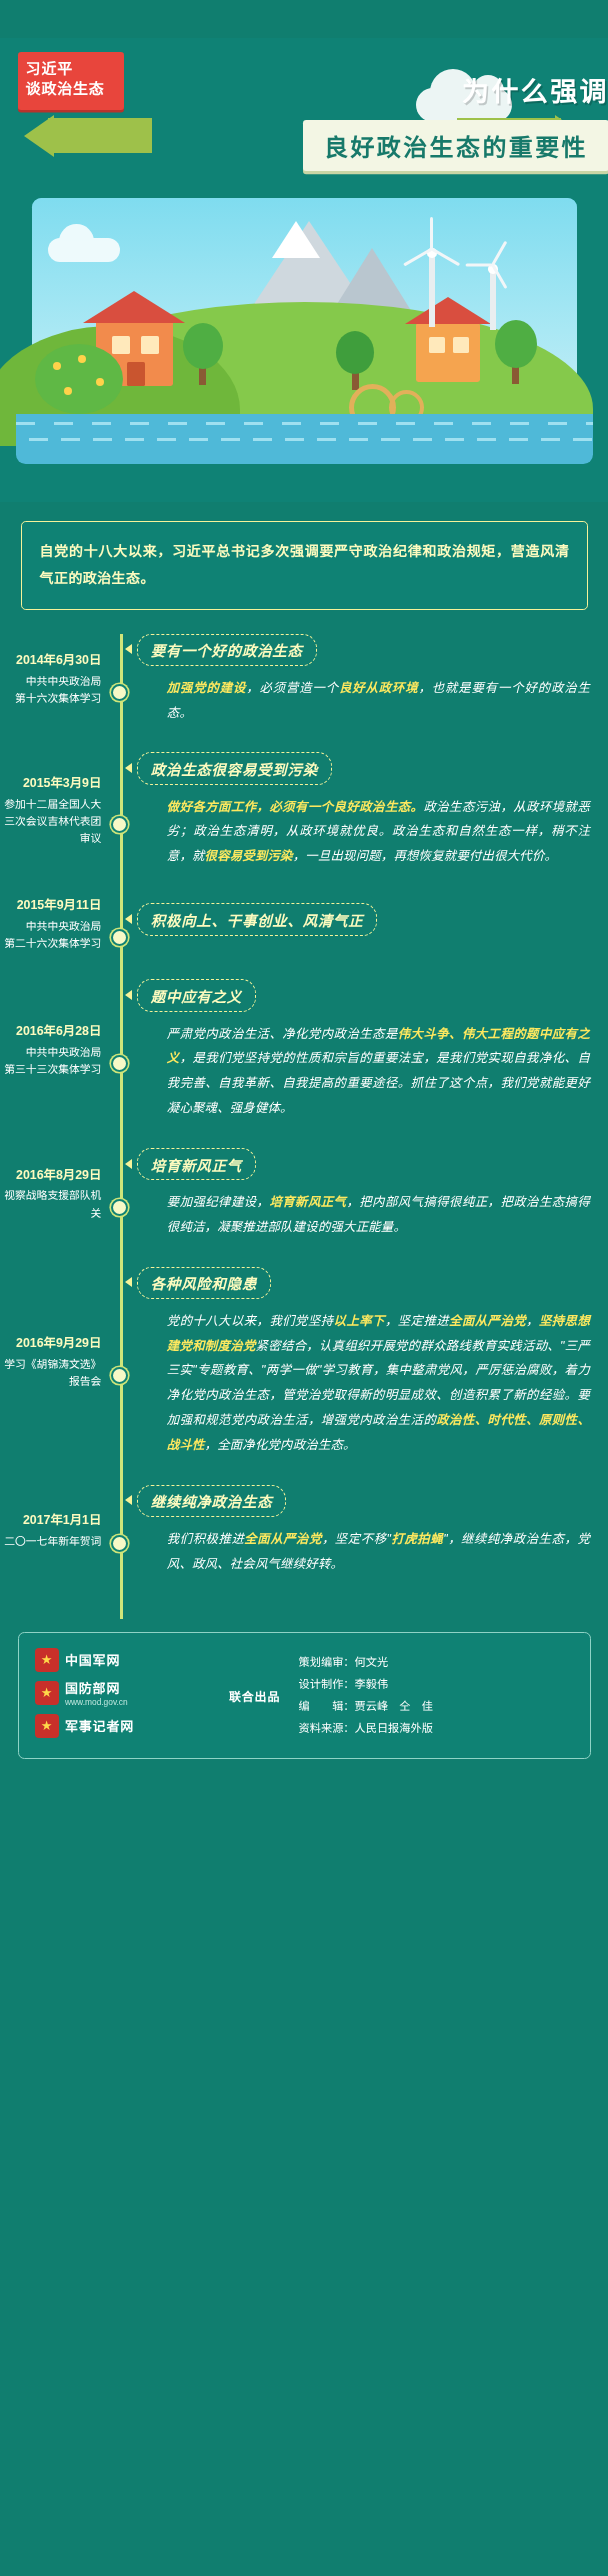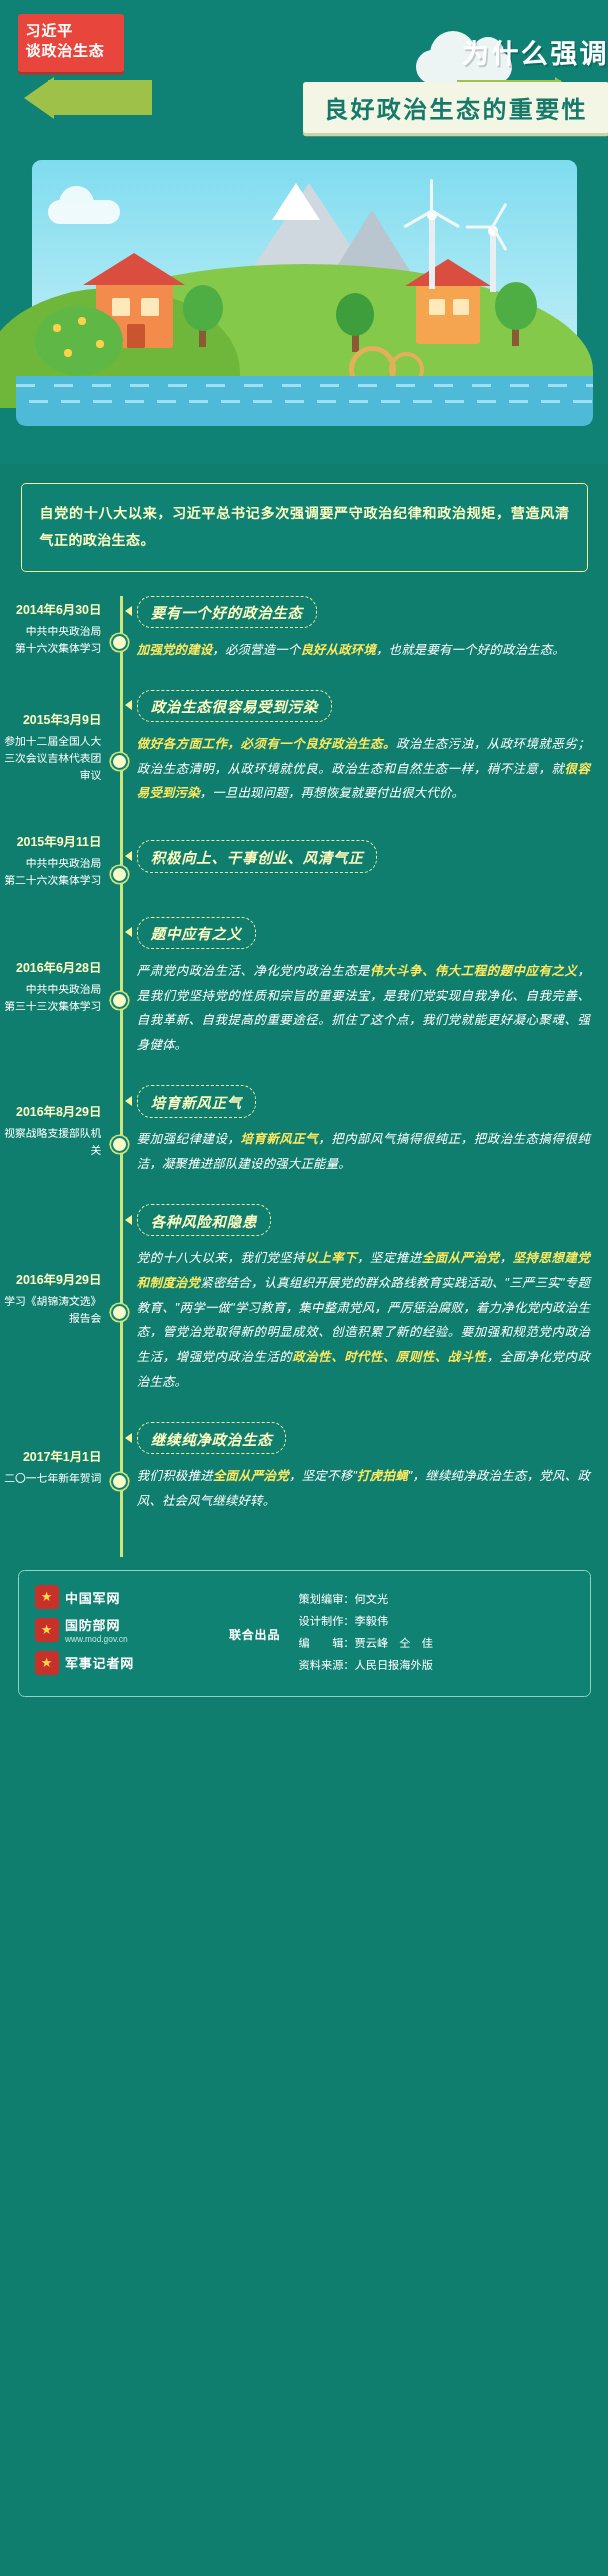--- a/index.html
+++ b/index.html
@@ -20,20 +20,21 @@
     overflow: hidden;
   }
 
   
   .hero {
     position: relative;
     width: 609px;
     height: 464px;
     background: linear-gradient(#0f8275 0%, #0f8275 100%);
     overflow: hidden;
+    margin-top: 38px;
   }
   .hero-sky {
     position: absolute;
     left: 32px; top: 160px;
     width: 545px; height: 240px;
     background: #63cfe3;
     border-radius: 9.6px;
   }
   .hero-sky:after {
     content: "";
@@ -283,20 +284,21 @@
     border-top: 5.6px solid transparent;
     border-bottom: 5.6px solid transparent;
     border-right: 7.2px solid #f6f39a;
   }
   .body {
     font-size: 12.4px;
     line-height: 2.0;
     color: #ffffff;
     text-align: justify;
     letter-spacing: 0.2px;
+    margin-left: 30px;
   }
   .hl { color: #fde85f; font-weight: bold; }
 
   
   .footer {
     margin: 13px 17.6px 21px 17.6px;
     border: 1.6px solid #8fd3c6;
     border-radius: 6.4px;
     background: #0f8274;
     padding: 14.4px 16px;

